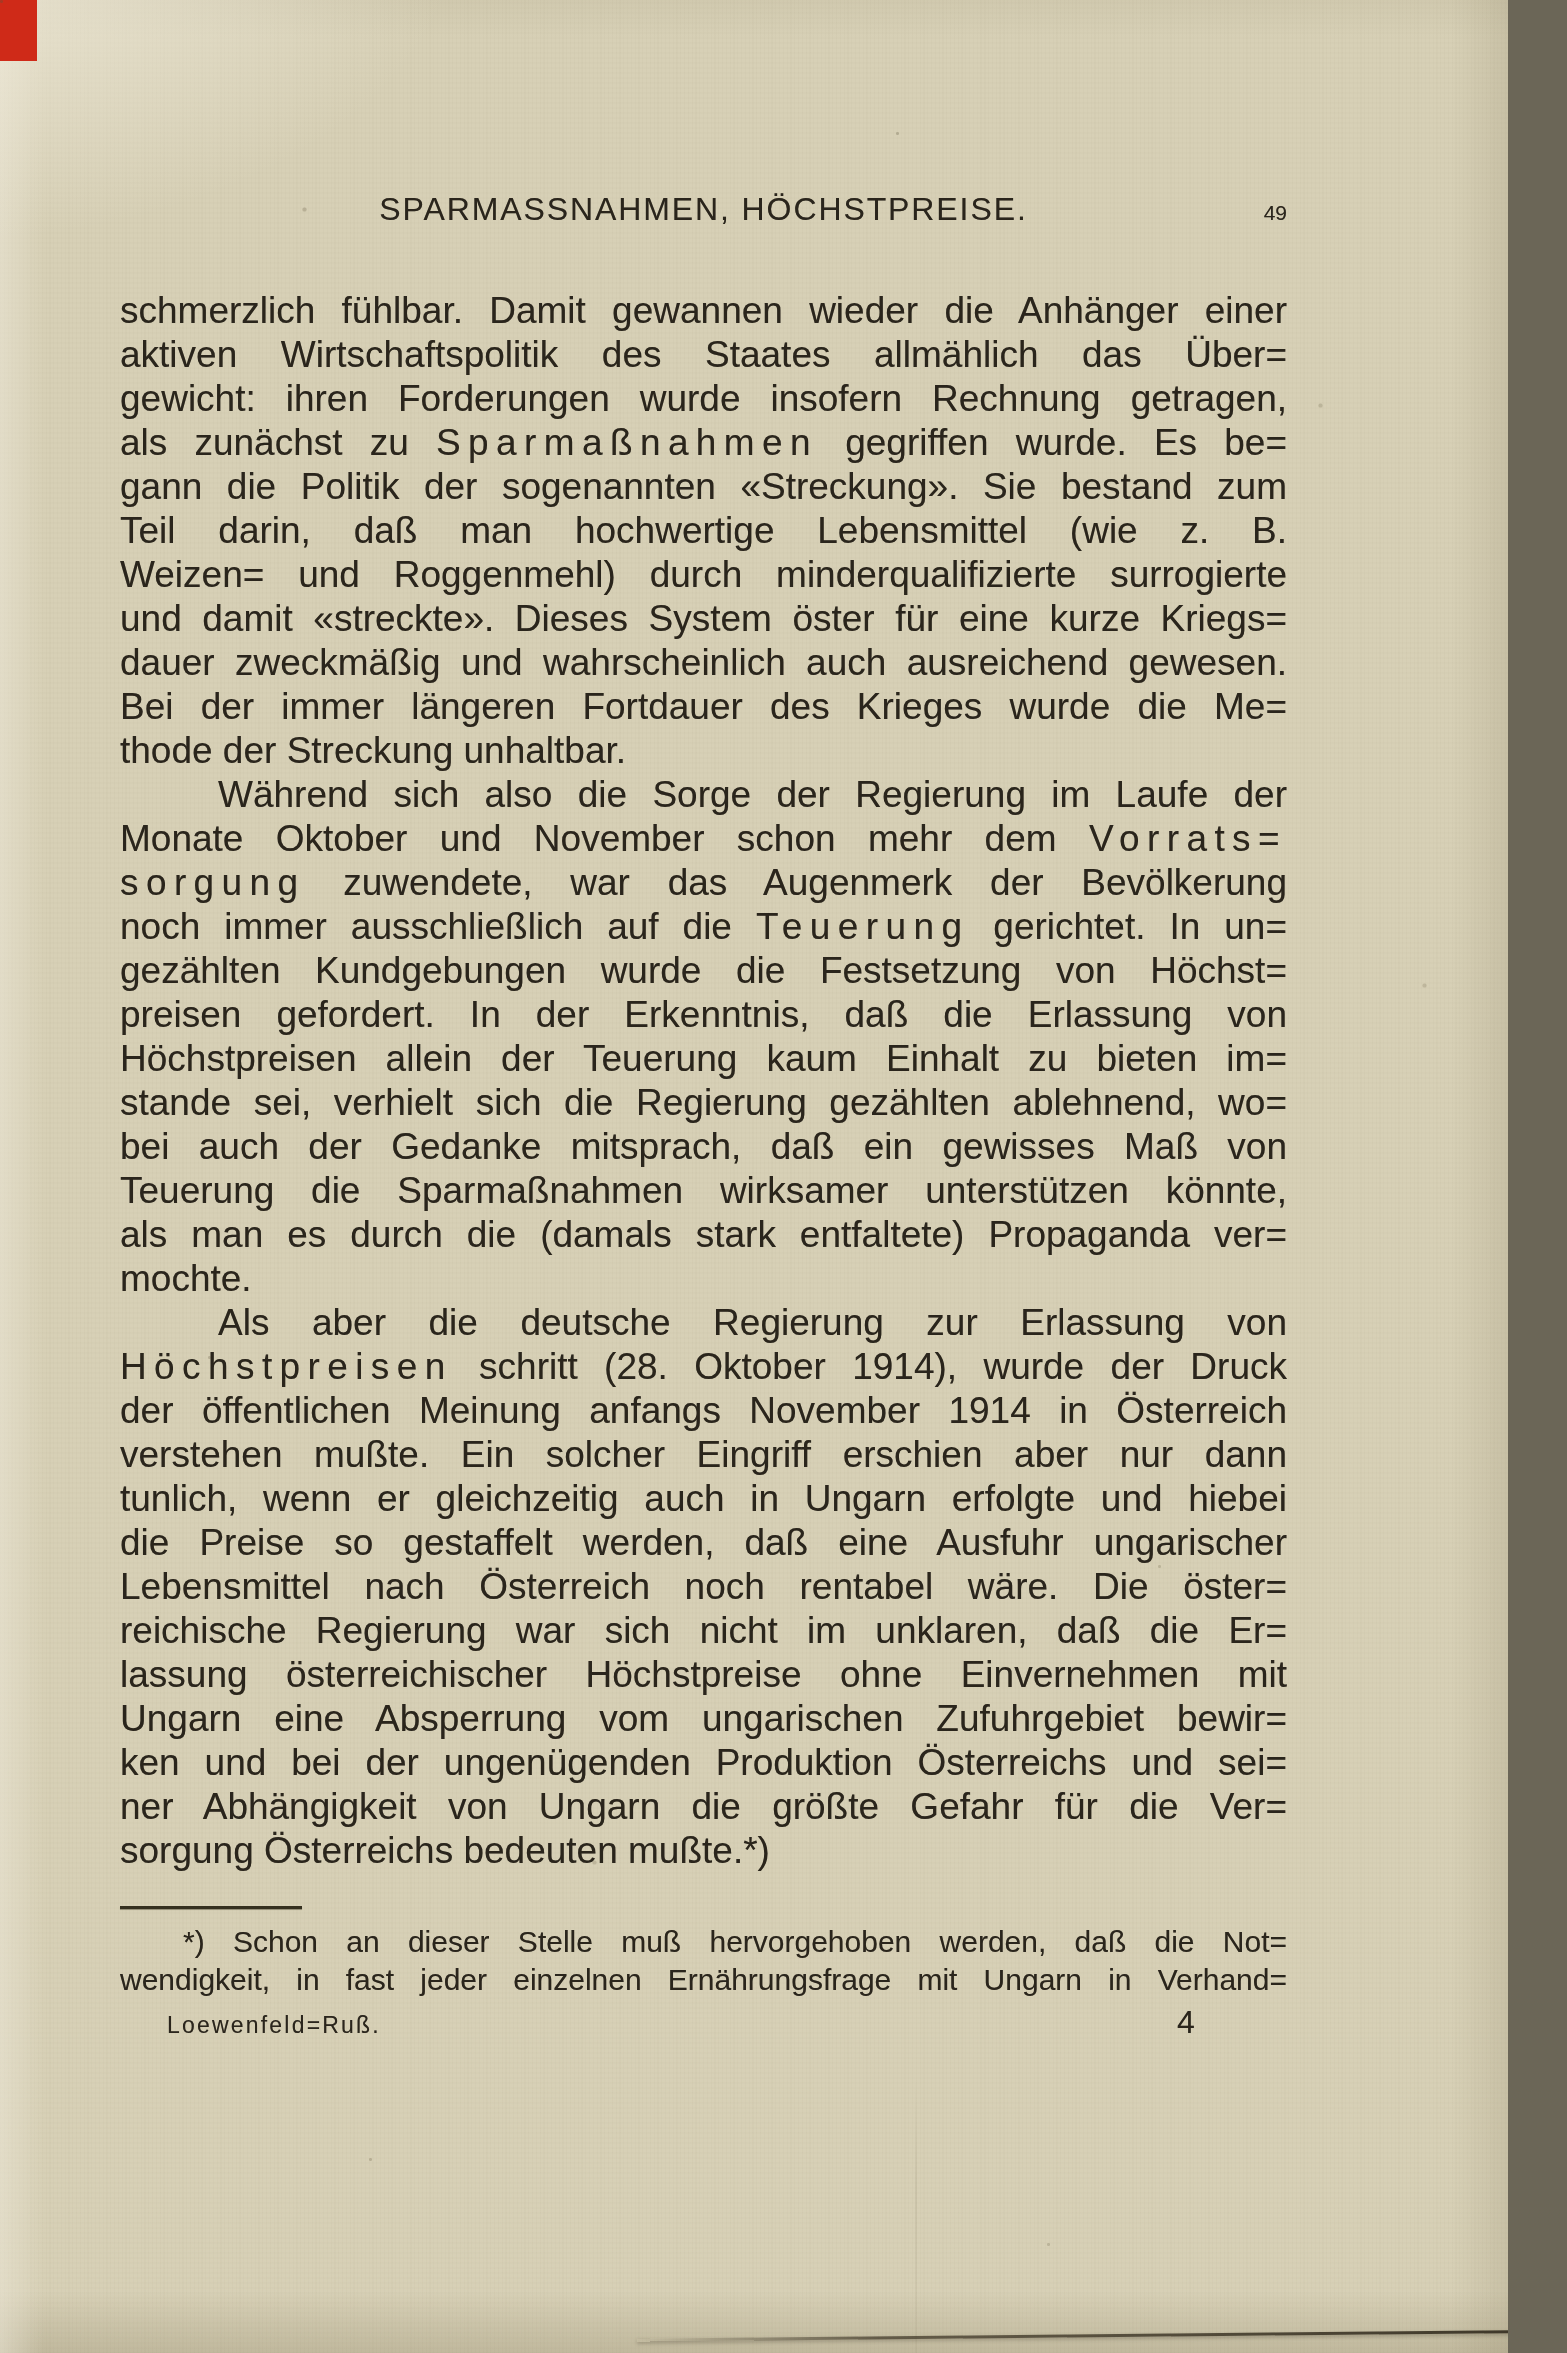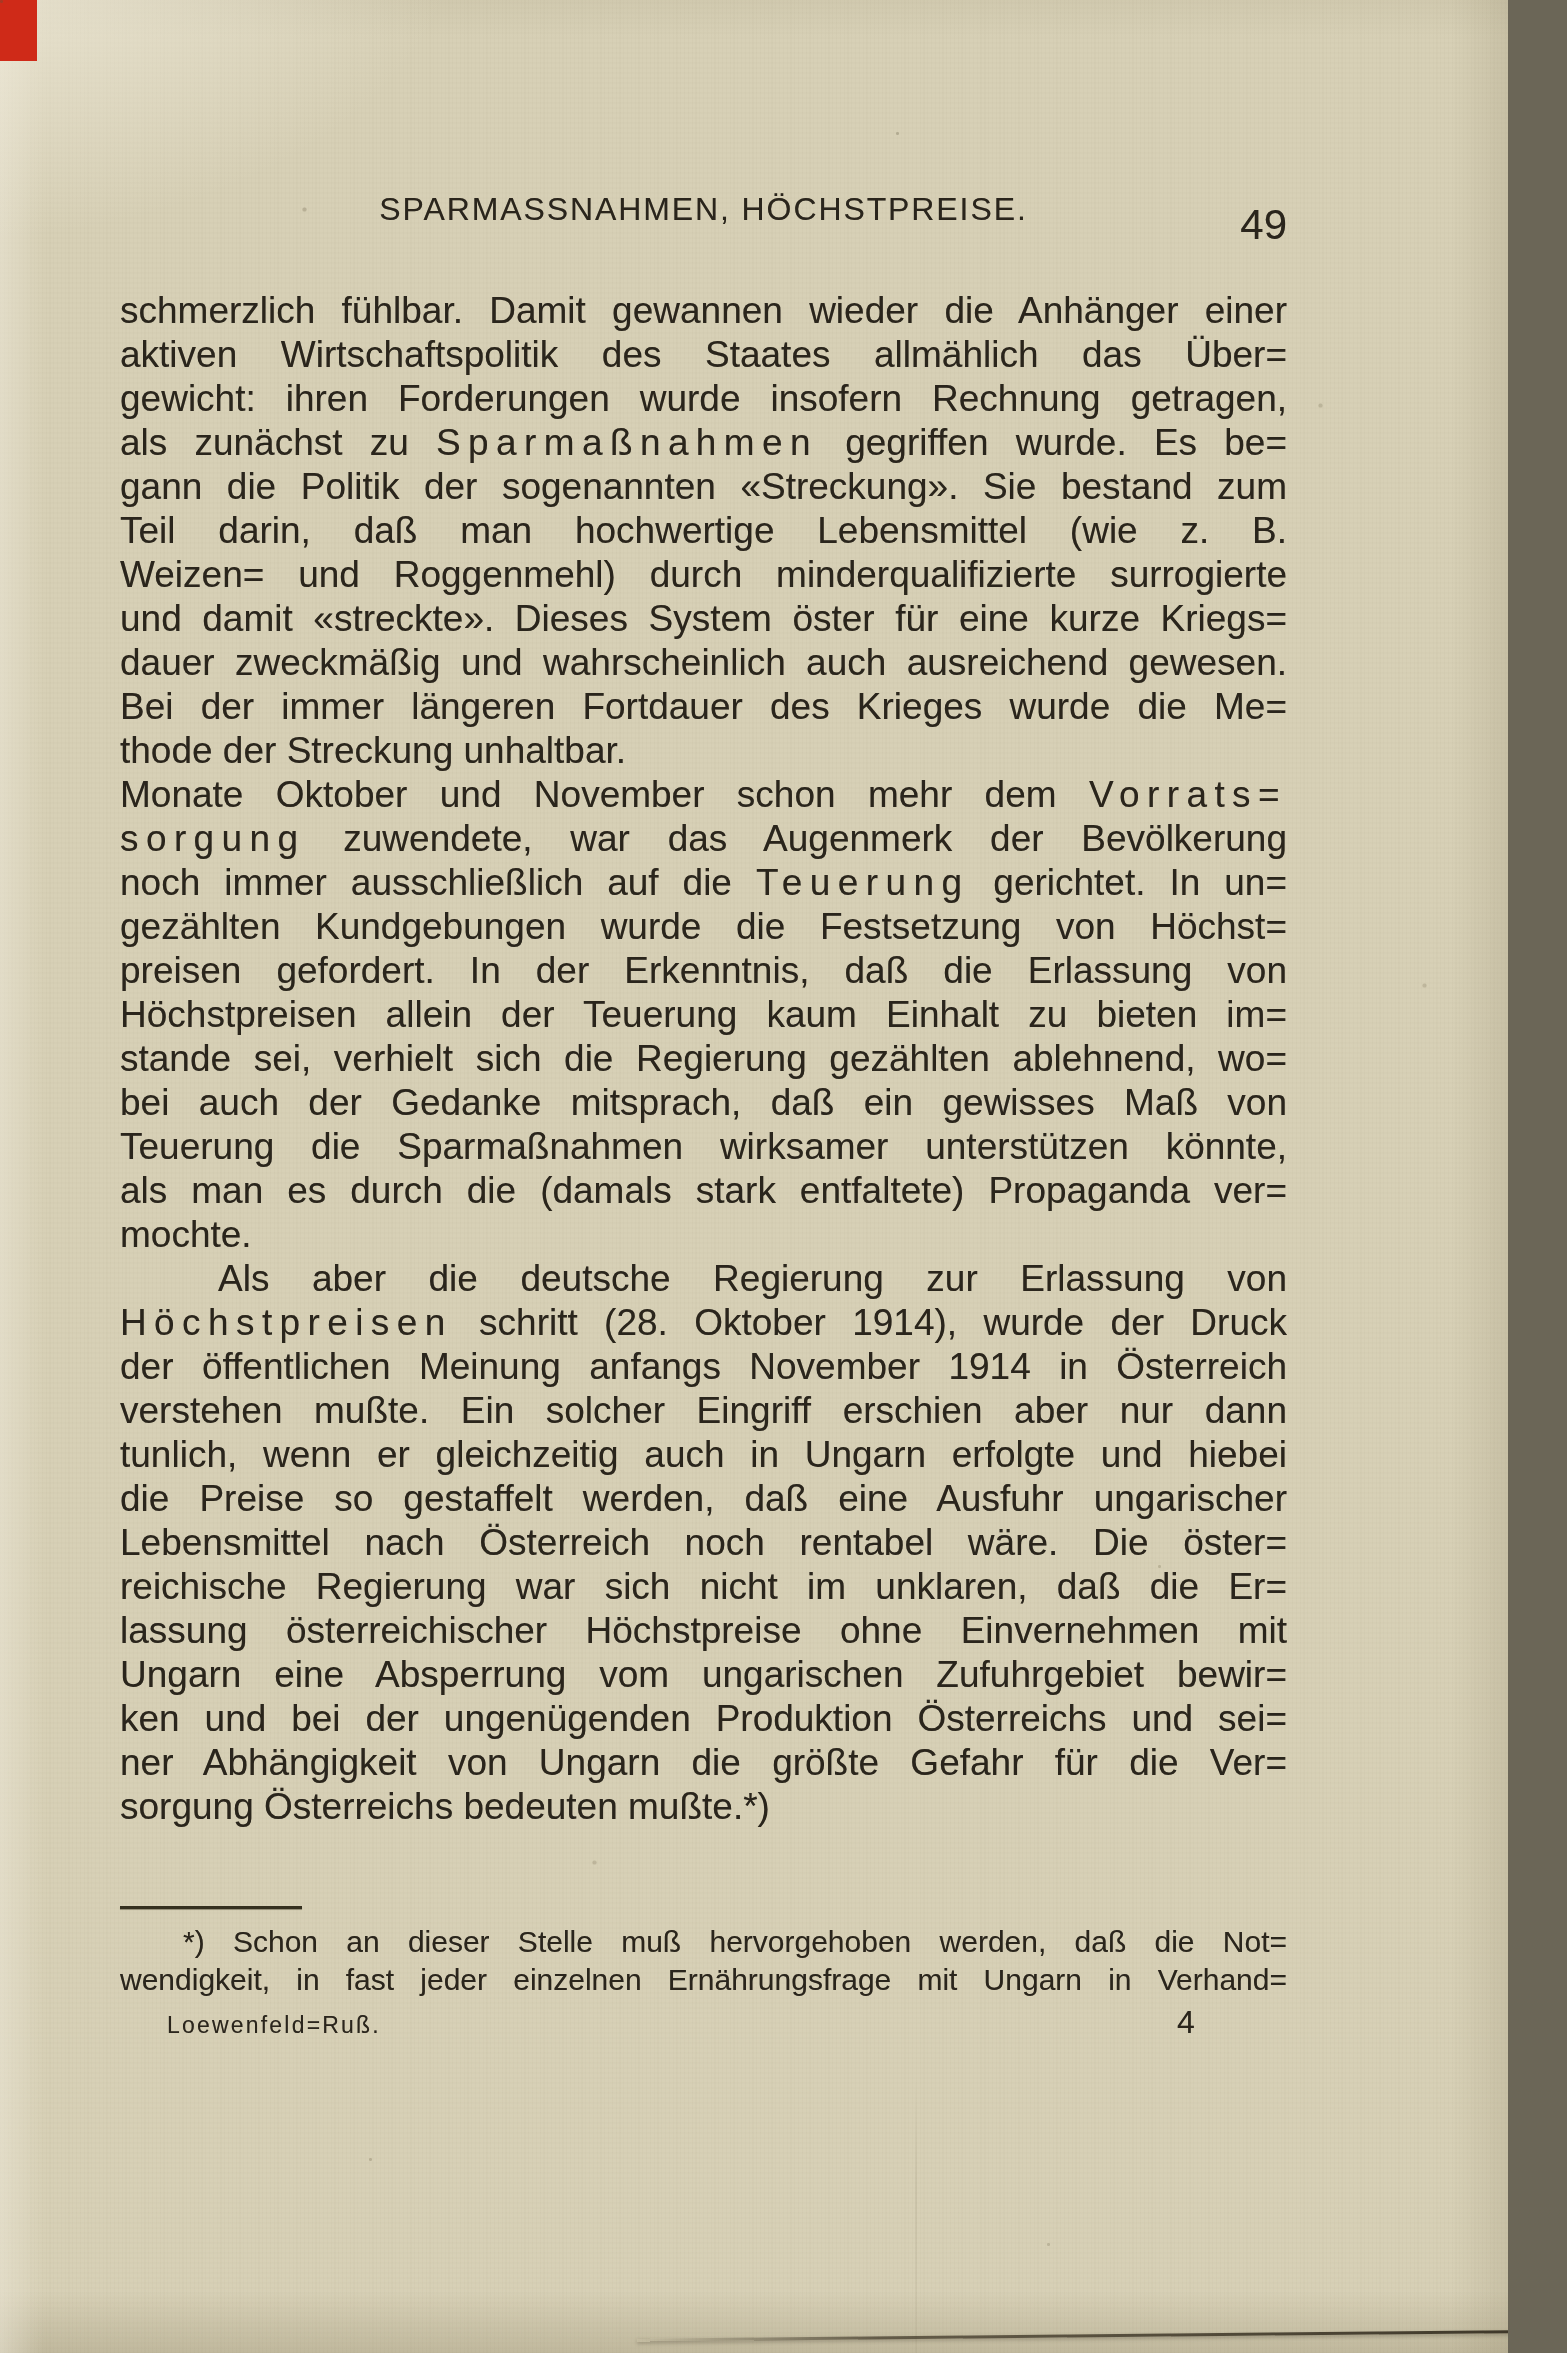--- a/index.html
+++ b/index.html
@@ -21,21 +21,21 @@
   }
   .ink{color:#2a251c;text-shadow:0 0 0.6px rgba(42,37,28,0.35);}
   
   .red-marker{position:absolute;left:0;top:0;width:37px;height:61px;background:#cf2a18;}
   
   .header{position:absolute;left:120px;top:189px;width:1167px;height:40px;}
   .header .title{
     position:absolute;left:0;right:0;text-align:center;
     font-size:32px;line-height:40px;letter-spacing:1.9px;white-space:nowrap;
   }
-  .header .pagenum{position:absolute;right:0;top:16px;font-size:42px;line-height:40px;text-align:right;}
+  .header .pagenum{position:absolute;right:0;top:4px;font-size:21px;line-height:40px;text-align:right;}
   
   .body-text{position:absolute;left:120px;top:289px;width:1167px;font-size:37px;line-height:44px;}
   .line{text-align:justify;text-align-last:justify;white-space:normal;}
   .line.last{text-align-last:left;}
   .line.ind{text-indent:98px;}
   .g{letter-spacing:0.20em;}
   
   .fn-rule{position:absolute;left:120px;top:1906px;width:182px;height:3.2px;background:#35301f;box-shadow:0 0.6px 0.6px rgba(53,48,31,0.4);}
   .footnote{position:absolute;left:120px;top:1923px;width:1167px;font-size:30px;line-height:38px;}
   .footnote .line.ind{text-indent:63px;}
@@ -78,20 +78,21 @@
       <div class="line">aktiven Wirtschaftspolitik des Staates allmählich das Über=</div>
       <div class="line">gewicht: ihren Forderungen wurde insofern Rechnung getragen,</div>
       <div class="line">als zunächst zu <span class="g">Sparmaßnahmen</span> gegriffen wurde. Es be=</div>
       <div class="line">gann die Politik der sogenannten «Streckung». Sie bestand zum</div>
       <div class="line">Teil darin, daß man hochwertige Lebensmittel (wie z. B.</div>
       <div class="line">Weizen= und Roggenmehl) durch minderqualifizierte surrogierte</div>
       <div class="line">und damit «streckte». Dieses System öster für eine kurze Kriegs=</div>
       <div class="line">dauer zweckmäßig und wahrscheinlich auch ausreichend gewesen.</div>
       <div class="line">Bei der immer längeren Fortdauer des Krieges wurde die Me=</div>
       <div class="line last">thode der Streckung unhaltbar.</div>
+      <div class="line ind">Während sich also die Sorge der Regierung im Laufe der</div>
       <div class="line">Monate Oktober und November schon mehr dem <span class="g">Vorrats=</span></div>
       <div class="line"><span class="g">sorgung</span> zuwendete, war das Augenmerk der Bevölkerung</div>
       <div class="line">noch immer ausschließlich auf die <span class="g">Teuerung</span> gerichtet. In un=</div>
       <div class="line">gezählten Kundgebungen wurde die Festsetzung von Höchst=</div>
       <div class="line">preisen gefordert. In der Erkenntnis, daß die Erlassung von</div>
       <div class="line">Höchstpreisen allein der Teuerung kaum Einhalt zu bieten im=</div>
       <div class="line">stande sei, verhielt sich die Regierung gezählten ablehnend, wo=</div>
       <div class="line">bei auch der Gedanke mitsprach, daß ein gewisses Maß von</div>
       <div class="line">Teuerung die Sparmaßnahmen wirksamer unterstützen könnte,</div>
       <div class="line">als man es durch die (damals stark entfaltete) Propaganda ver=</div>

